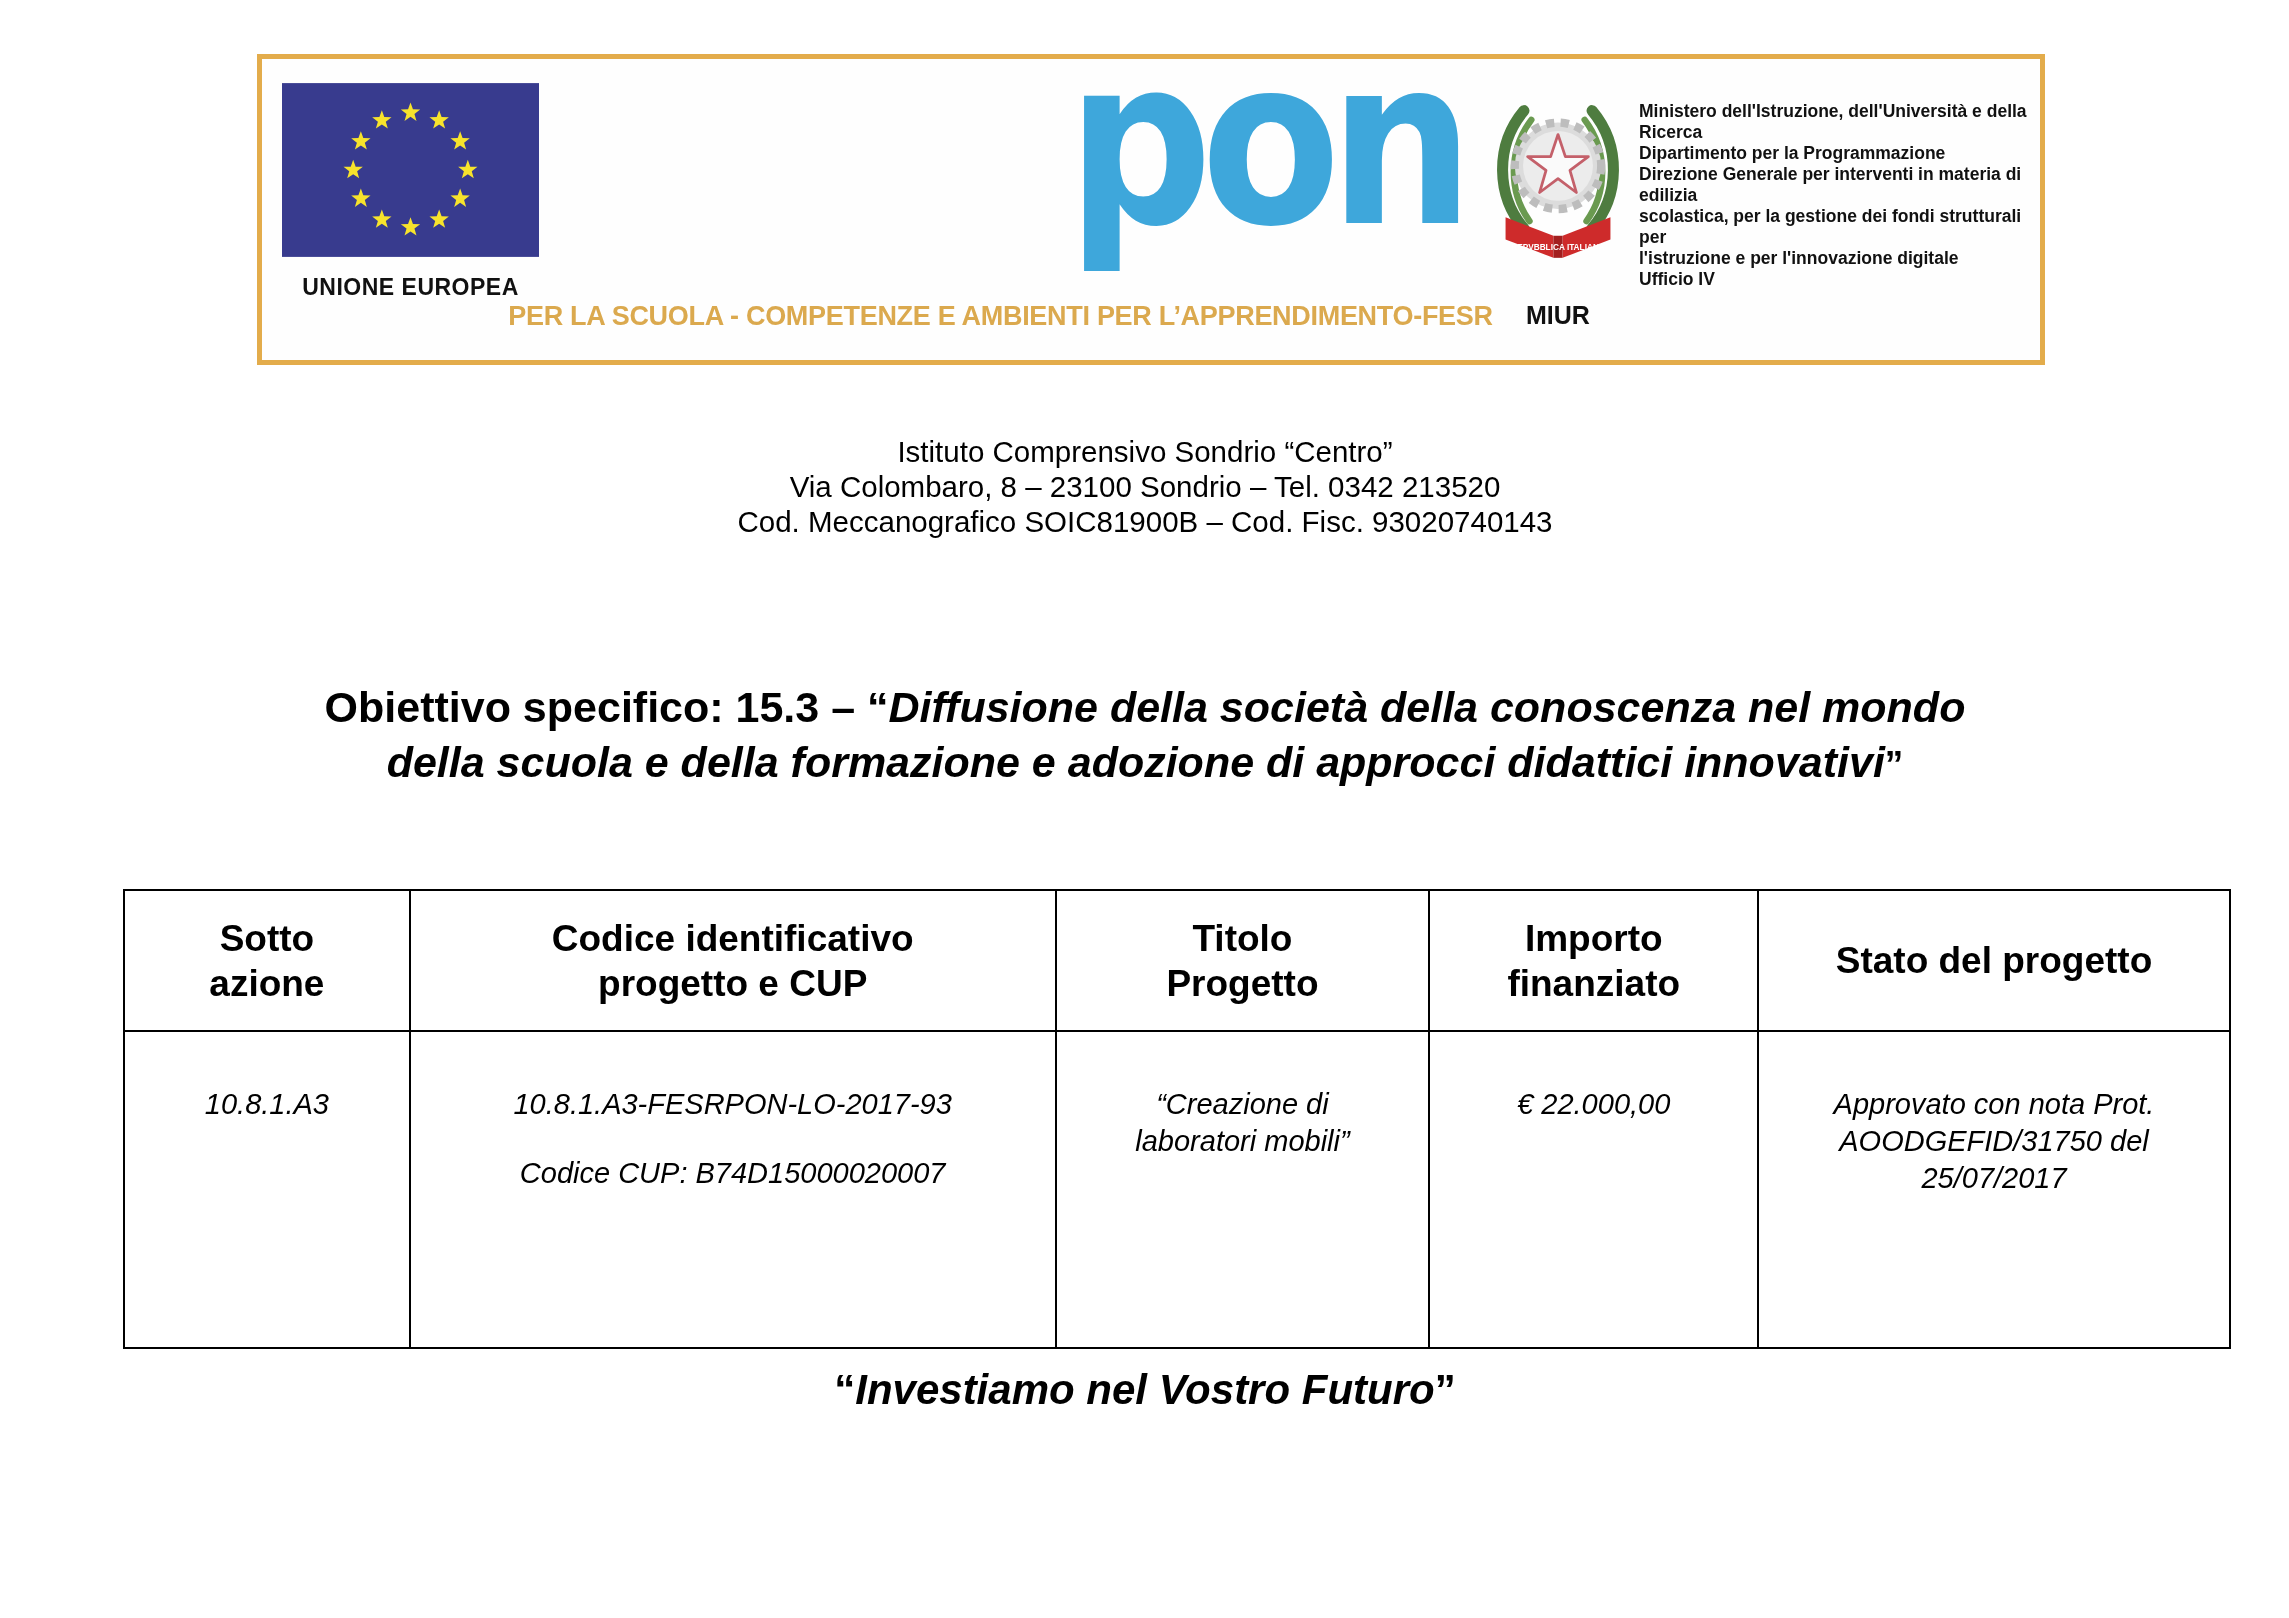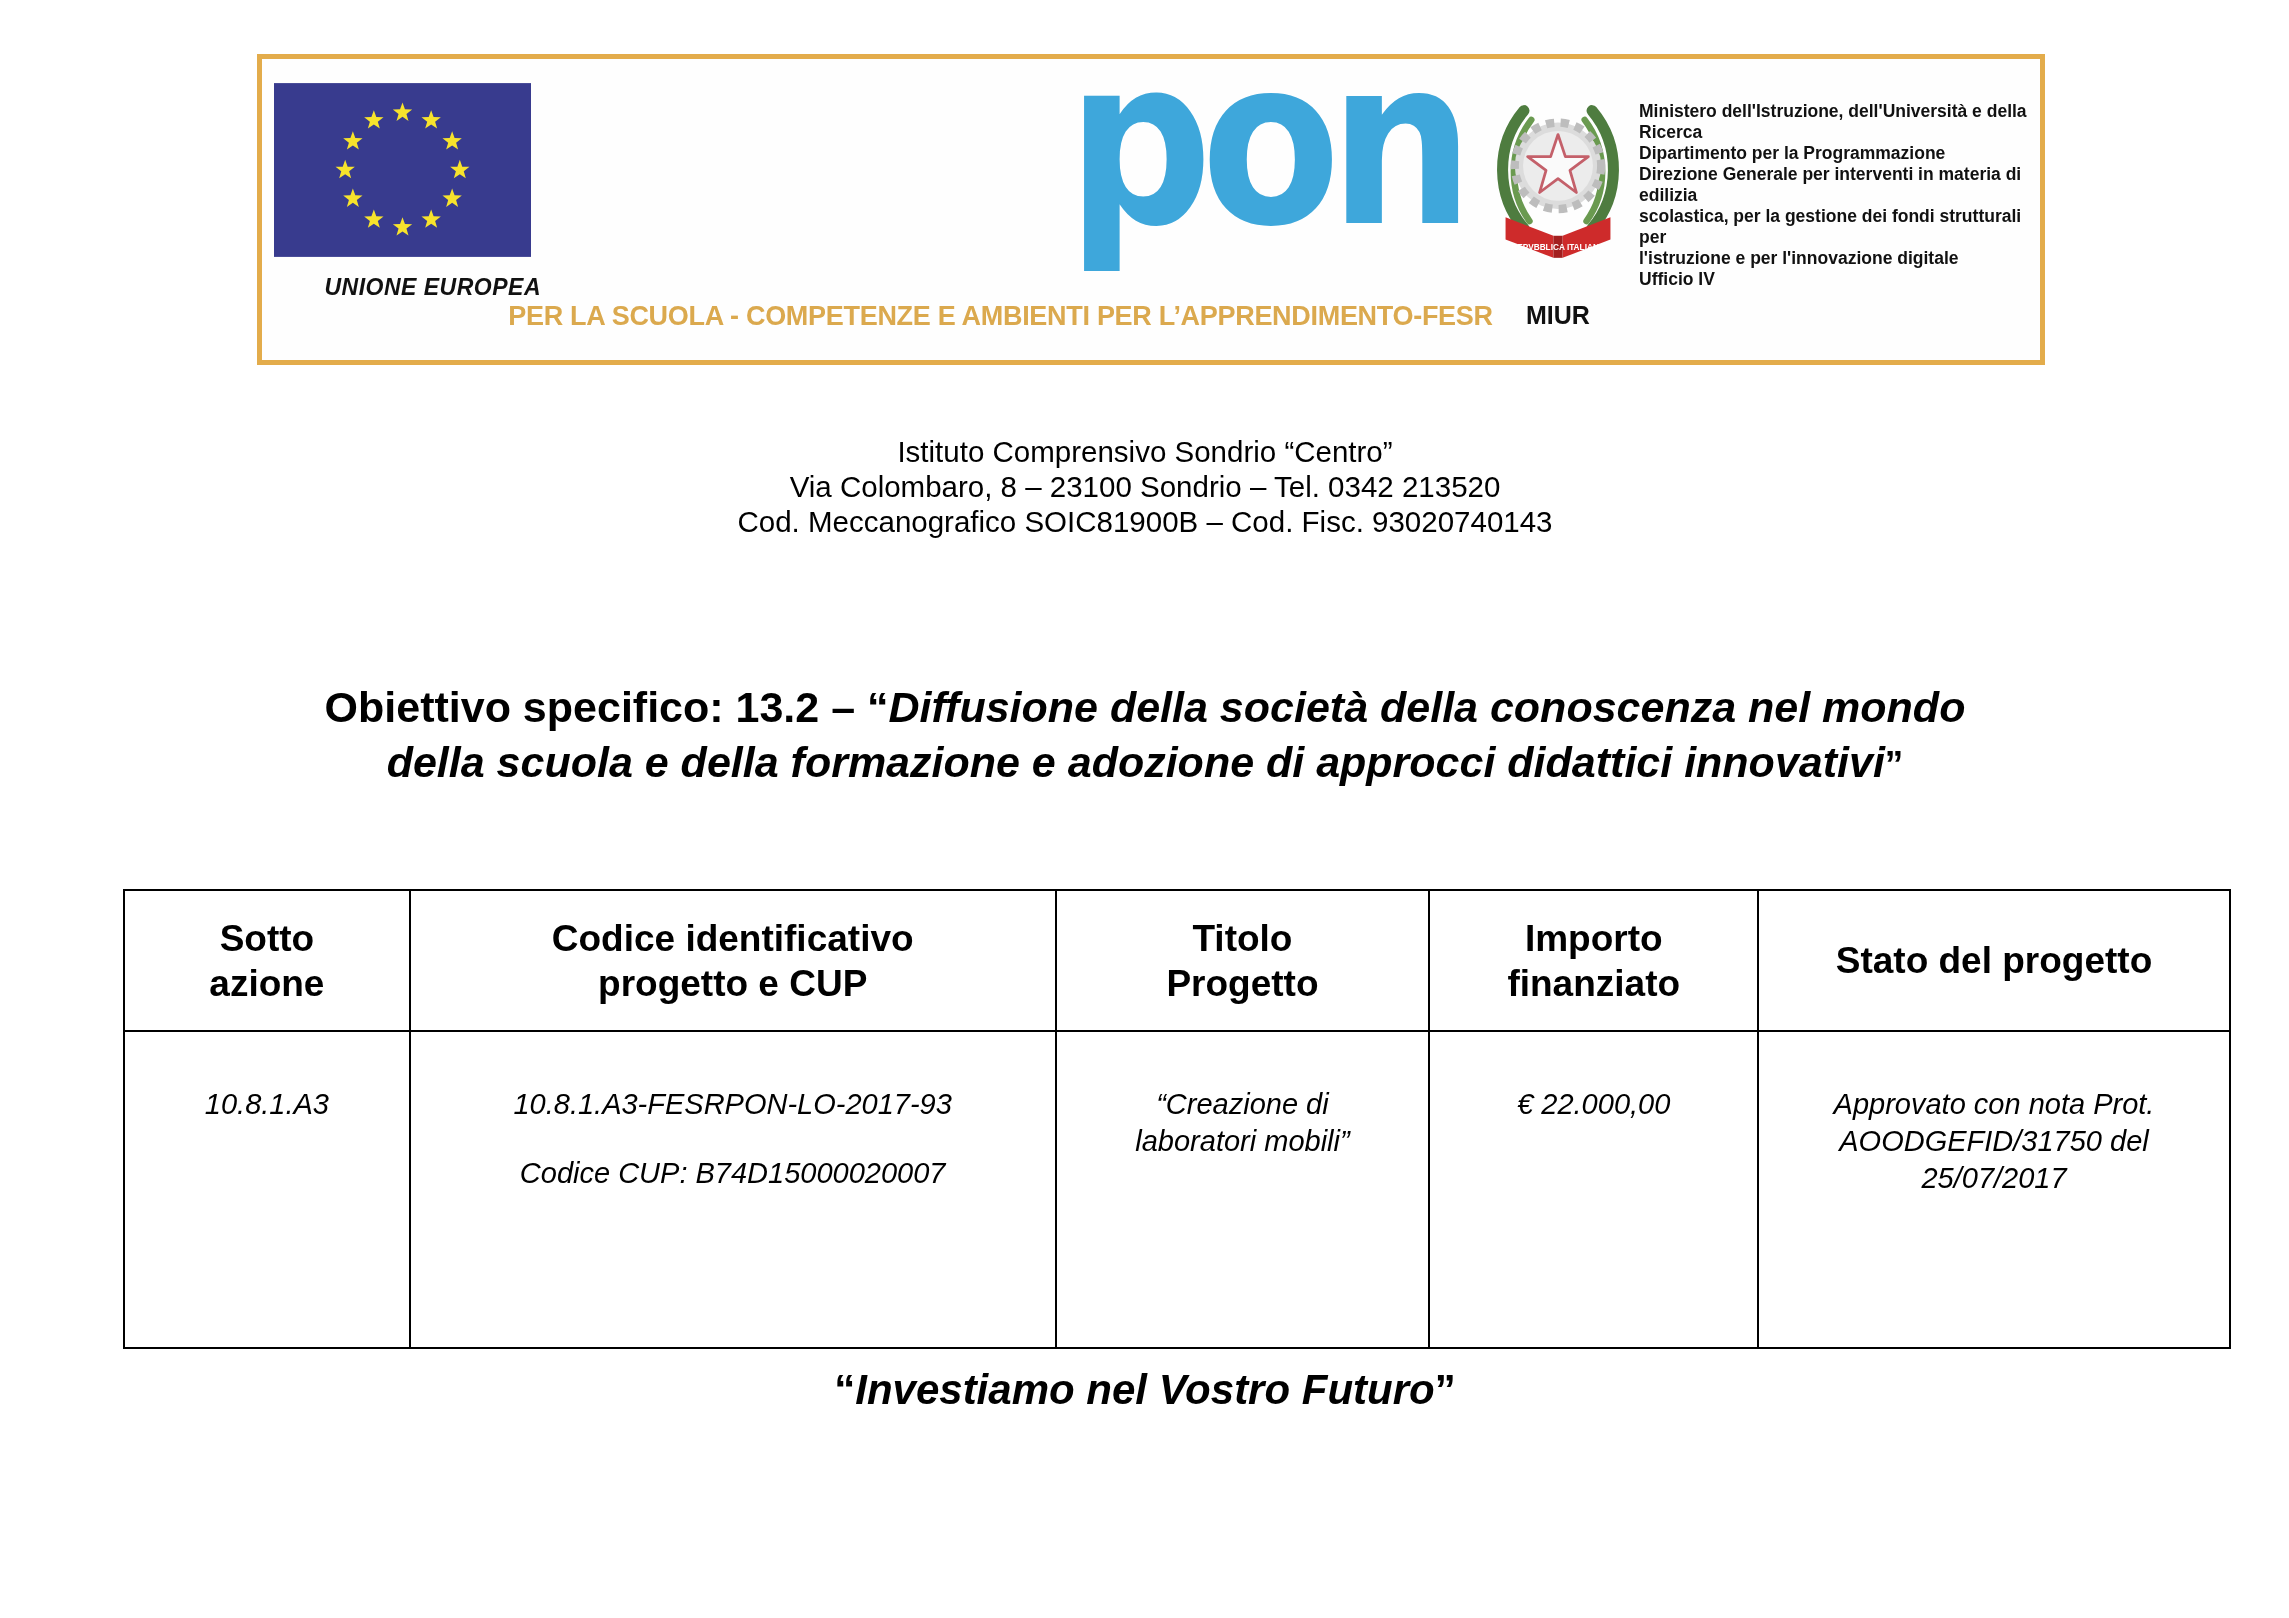--- a/index.html
+++ b/index.html
@@ -3,21 +3,21 @@
 <meta charset="utf-8">
 <style>
   html,body{margin:0;padding:0;}
   body{
     width:2290px;height:1619px;position:relative;background:#ffffff;
     font-family:"Liberation Sans", sans-serif;color:#000;overflow:hidden;
   }
   
   .banner{position:absolute;left:257px;top:54px;width:1778px;height:301px;
     border:5.5px solid #E3AC4B;background:#fefefe;}
-  .eu-block{position:absolute;left:2px;top:24px;width:277px;text-align:right;font-style:italic;}
+  .eu-block{position:absolute;left:10px;top:24px;width:277px;text-align:center;}
   .eu-flag{width:257px;height:174px;display:block;margin:0 auto;}
   .eu-label{margin-top:16.6px;font-size:23px;font-weight:bold;letter-spacing:0.5px;color:#111;}
   .fondi-block{position:absolute;left:314px;top:20px;width:441px;text-align:right;
     font-weight:bold;font-size:57px;line-height:61px;color:#5B7392;letter-spacing:0.9px;}
   .pon-block{position:absolute;left:805px;top:0;width:388px;height:277px;}
   .pon-word{position:absolute;left:0;top:-31px;font-family:"DejaVu Sans",sans-serif;
     font-weight:bold;font-size:231px;line-height:231px;color:#3EA7DB;letter-spacing:-13px;
     transform:scaleX(.88);transform-origin:left top;}
   .pon-years{position:absolute;left:83px;top:164px;width:292px;text-align:right;
     font-family:"DejaVu Sans",sans-serif;font-weight:bold;font-size:45px;letter-spacing:0.9px;}
@@ -113,21 +113,21 @@
     <div class="miur-label">MIUR</div>
   </div>
 </div>
 
 <div class="institution">
   <div class="inst-name">Istituto Comprensivo Sondrio “Centro”</div>
   <div>Via Colombaro, 8 – 23100 Sondrio – Tel. 0342 213520</div>
   <div>Cod. Meccanografico SOIC81900B – Cod. Fisc. 93020740143</div>
 </div>
 
-<div class="heading"><span>Obiettivo specifico: 13.2 – “</span><span class="it">Diffusione della società della conoscenza nel mondo</span><br><span class="it">della scuola e della formazione e adozione di approcci didattici innovativi</span><span class="q">”</span></div>
+<div class="heading"><span>Obiettivo specifico: 15.3 – “</span><span class="it">Diffusione della società della conoscenza nel mondo</span><br><span class="it">della scuola e della formazione e adozione di approcci didattici innovativi</span><span class="q">”</span></div>
 
 <table class="ptable">
   <thead>
     <tr>
       <th class="c1">Sotto
 azione</th>
       <th class="c2">Codice identificativo
 progetto e CUP</th>
       <th class="c3">Titolo
 Progetto</th>

